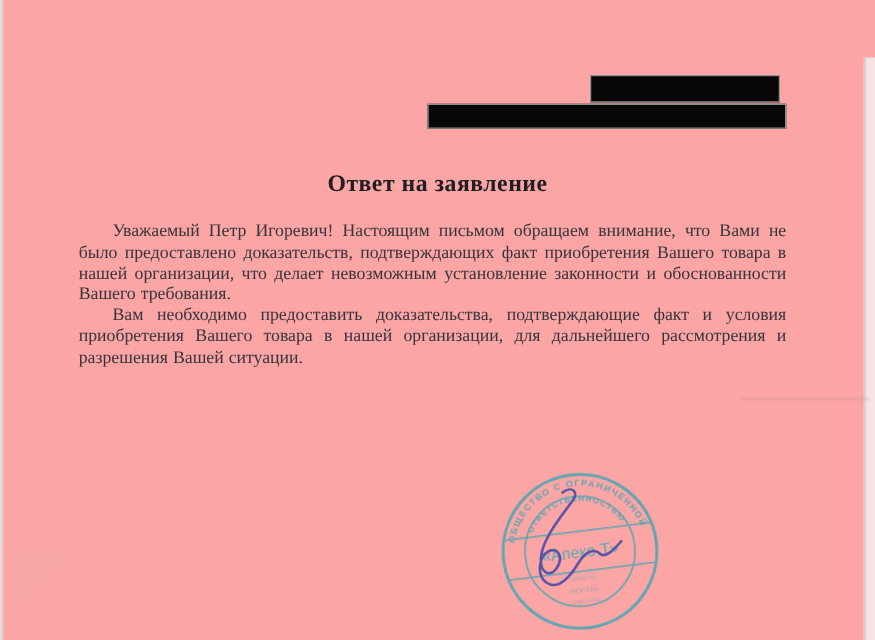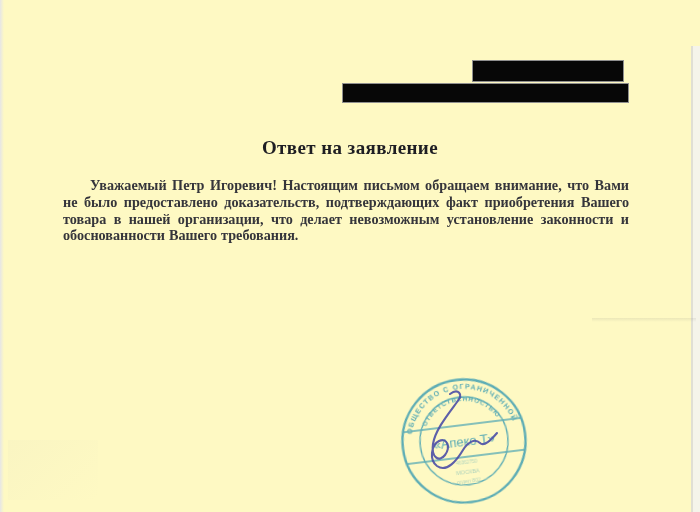--- a/index.html
+++ b/index.html
@@ -1,19 +1,19 @@
 <!DOCTYPE html>
 <html><head>
 <meta charset="utf-8">
 <style>
   html,body{margin:0;padding:0;background:#ffffff;}
   .scan-page{
     position:relative;
     width:700px;height:512px;
-    background:#fef9c3;
+    background:#fca5a5;
     overflow:hidden;
     font-family:"Liberation Serif","DejaVu Serif",serif;
   }
   
   .edge-left{position:absolute;left:0;top:0;width:4px;height:512px;
     background:linear-gradient(to right,#e6e6e6,rgba(255,255,255,0));}
   .edge-right{position:absolute;right:0;top:46px;width:7px;height:466px;
     border-left:2px solid #d9d9d9;background:#f4f4f4;opacity:.8;}
   .crease{position:absolute;left:592px;top:318px;width:104px;height:4px;
     background:linear-gradient(to bottom,rgba(120,120,120,.14),rgba(120,120,120,0));}
@@ -29,21 +29,21 @@
   .title{
     position:absolute;left:0;top:137px;width:700px;
     text-align:center;font-size:19px;font-weight:700;
     color:#1e1e23;letter-spacing:.4px;margin:0;
   }
   .body-text{
     position:absolute;left:63px;top:177px;width:566px;
     font-size:14.2px;line-height:16.8px;color:#35353b;
     text-align:justify;word-spacing:.5px;
   }
-  .body-text p{margin:0;text-indent:27px;font-weight:bold;}
+  .body-text p{margin:0;text-indent:27px;}
   .body-text p.closing,.body-text p.dateline{text-align:left;}
 
   
   .stamp{position:absolute;left:397px;top:374px;width:134px;height:134px;
     transform:rotate(-7deg);filter:blur(.3px);opacity:.92;}
   .stamp svg{display:block;}
 
   
   .signature{position:absolute;left:404px;top:386px;width:122px;height:100px;}
 </style>
@@ -57,20 +57,21 @@
   <div class="crease"></div>
   <div class="smudge-bl"></div>
 
   <div class="redaction top"></div>
   <div class="redaction bottom"></div>
 
   <h1 class="title">Ответ на заявление</h1>
 
   <div class="body-text">
     <p>Уважаемый Петр Игоревич! Настоящим письмом обращаем внимание, что Вами не было предоставлено доказательств, подтверждающих факт приобретения Вашего товара в нашей организации, что делает невозможным установление законности и обоснованности Вашего требования.</p>
+    <p>Вам необходимо предоставить доказательства, подтверждающие факт и условия приобретения Вашего товара в нашей организации, для дальнейшего рассмотрения и разрешения Вашей ситуации.</p>
   </div>
 
   <div class="stamp">
     <svg width="134" height="134" viewBox="0 0 134 134">
       <defs>
         <path id="arcOuter" d="M 14.8 77 A 53 53 0 1 1 119.2 77"></path>
         <path id="arcInner" d="M 26.6 74.9 A 41 41 0 1 1 107.4 74.9"></path>
       </defs>
       <g stroke="#4fa6b4" fill="none">
         <circle cx="67" cy="67" r="61.5" stroke-width="2.4"></circle>

